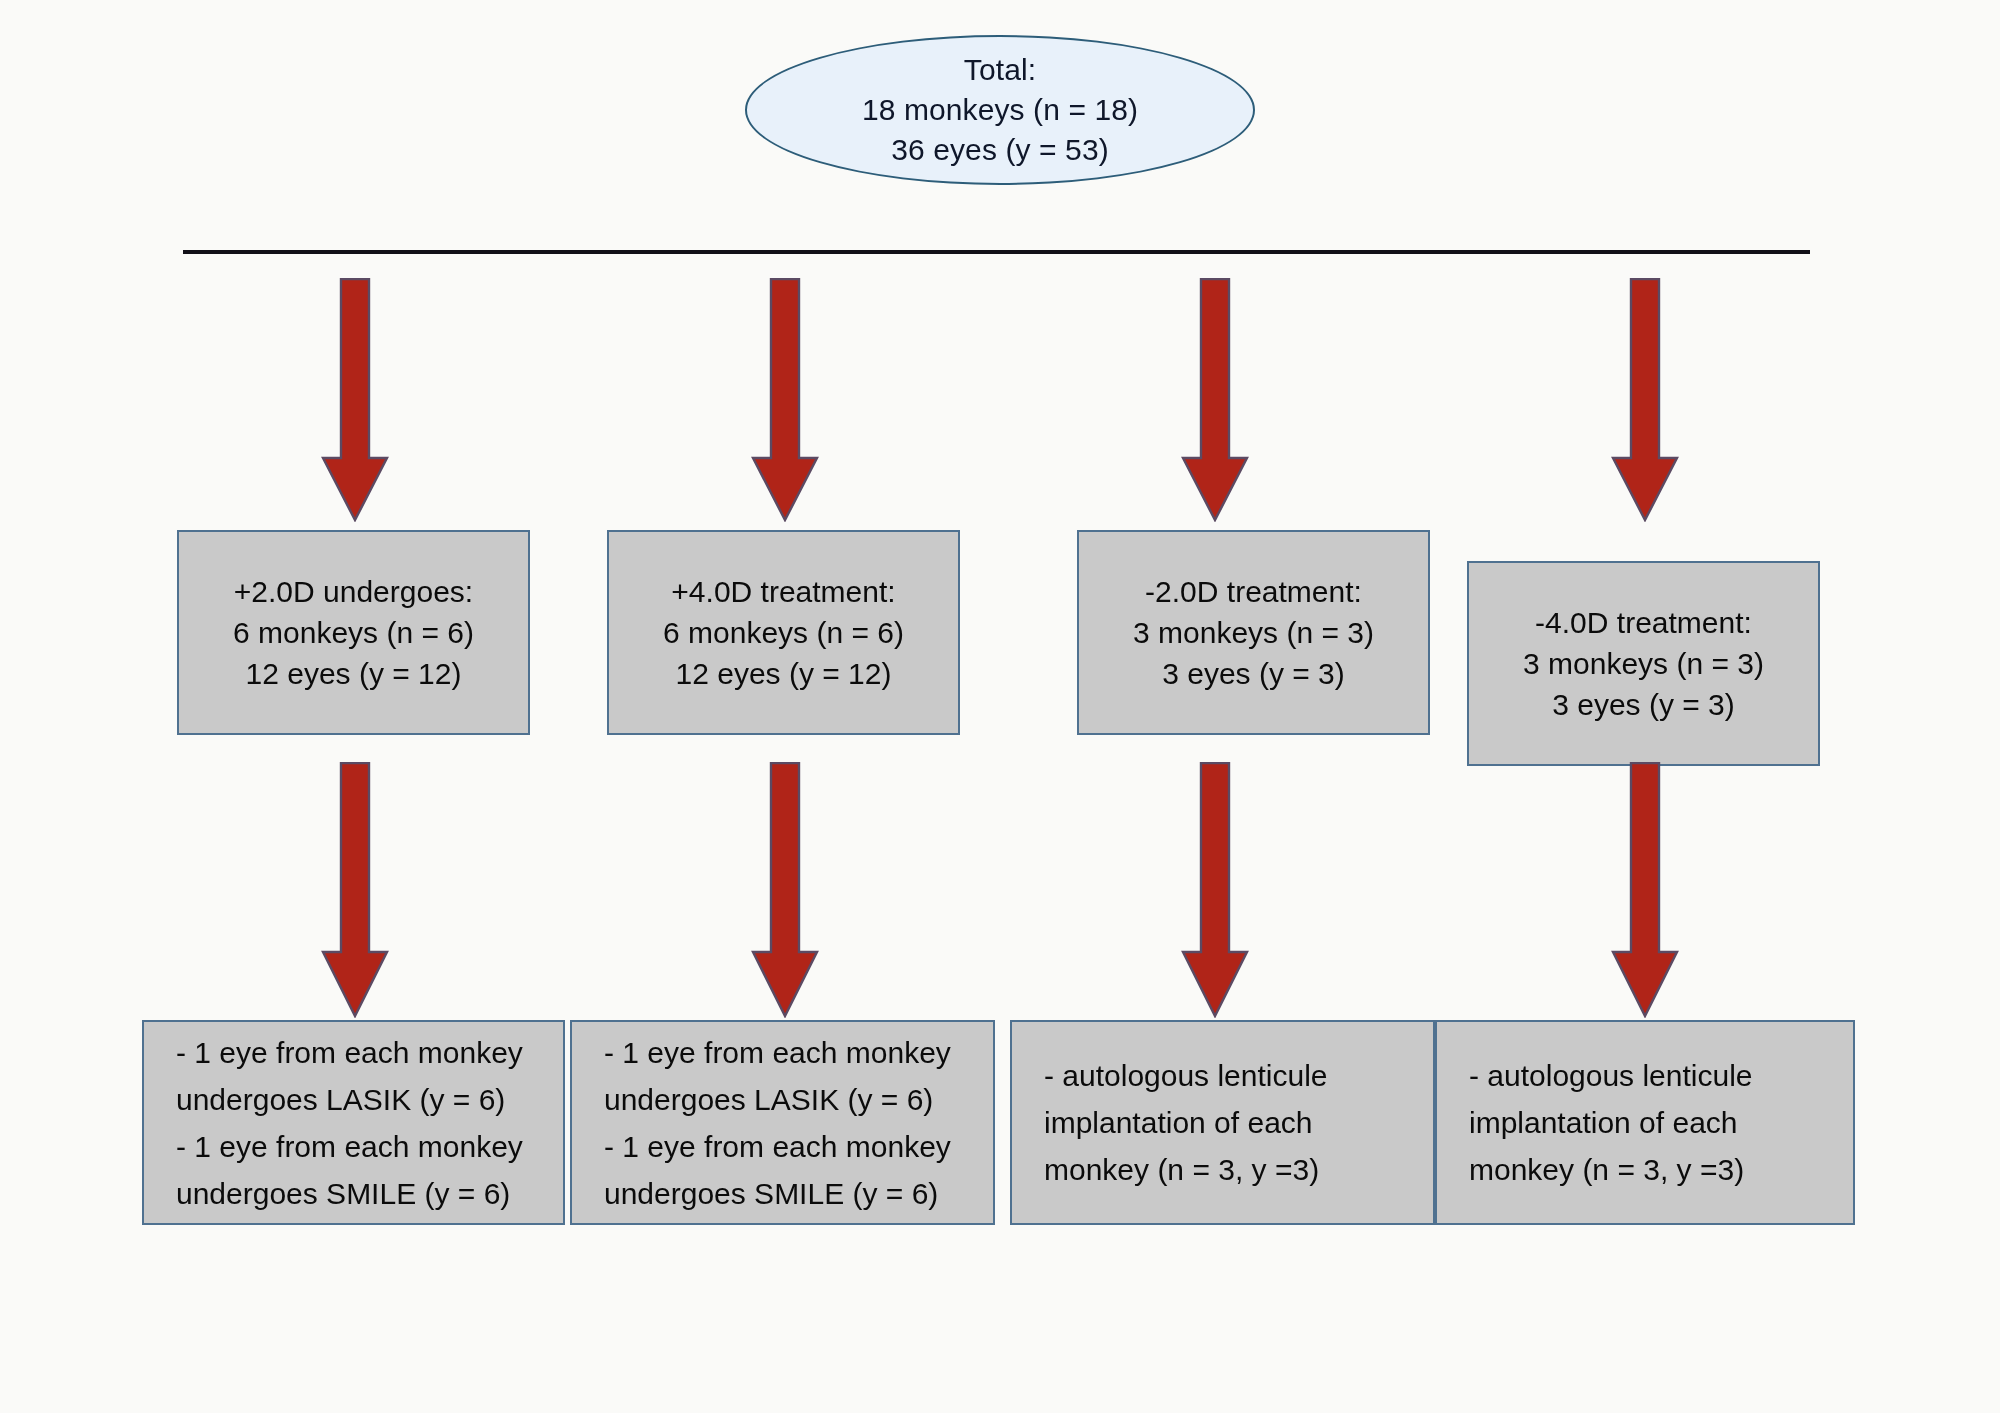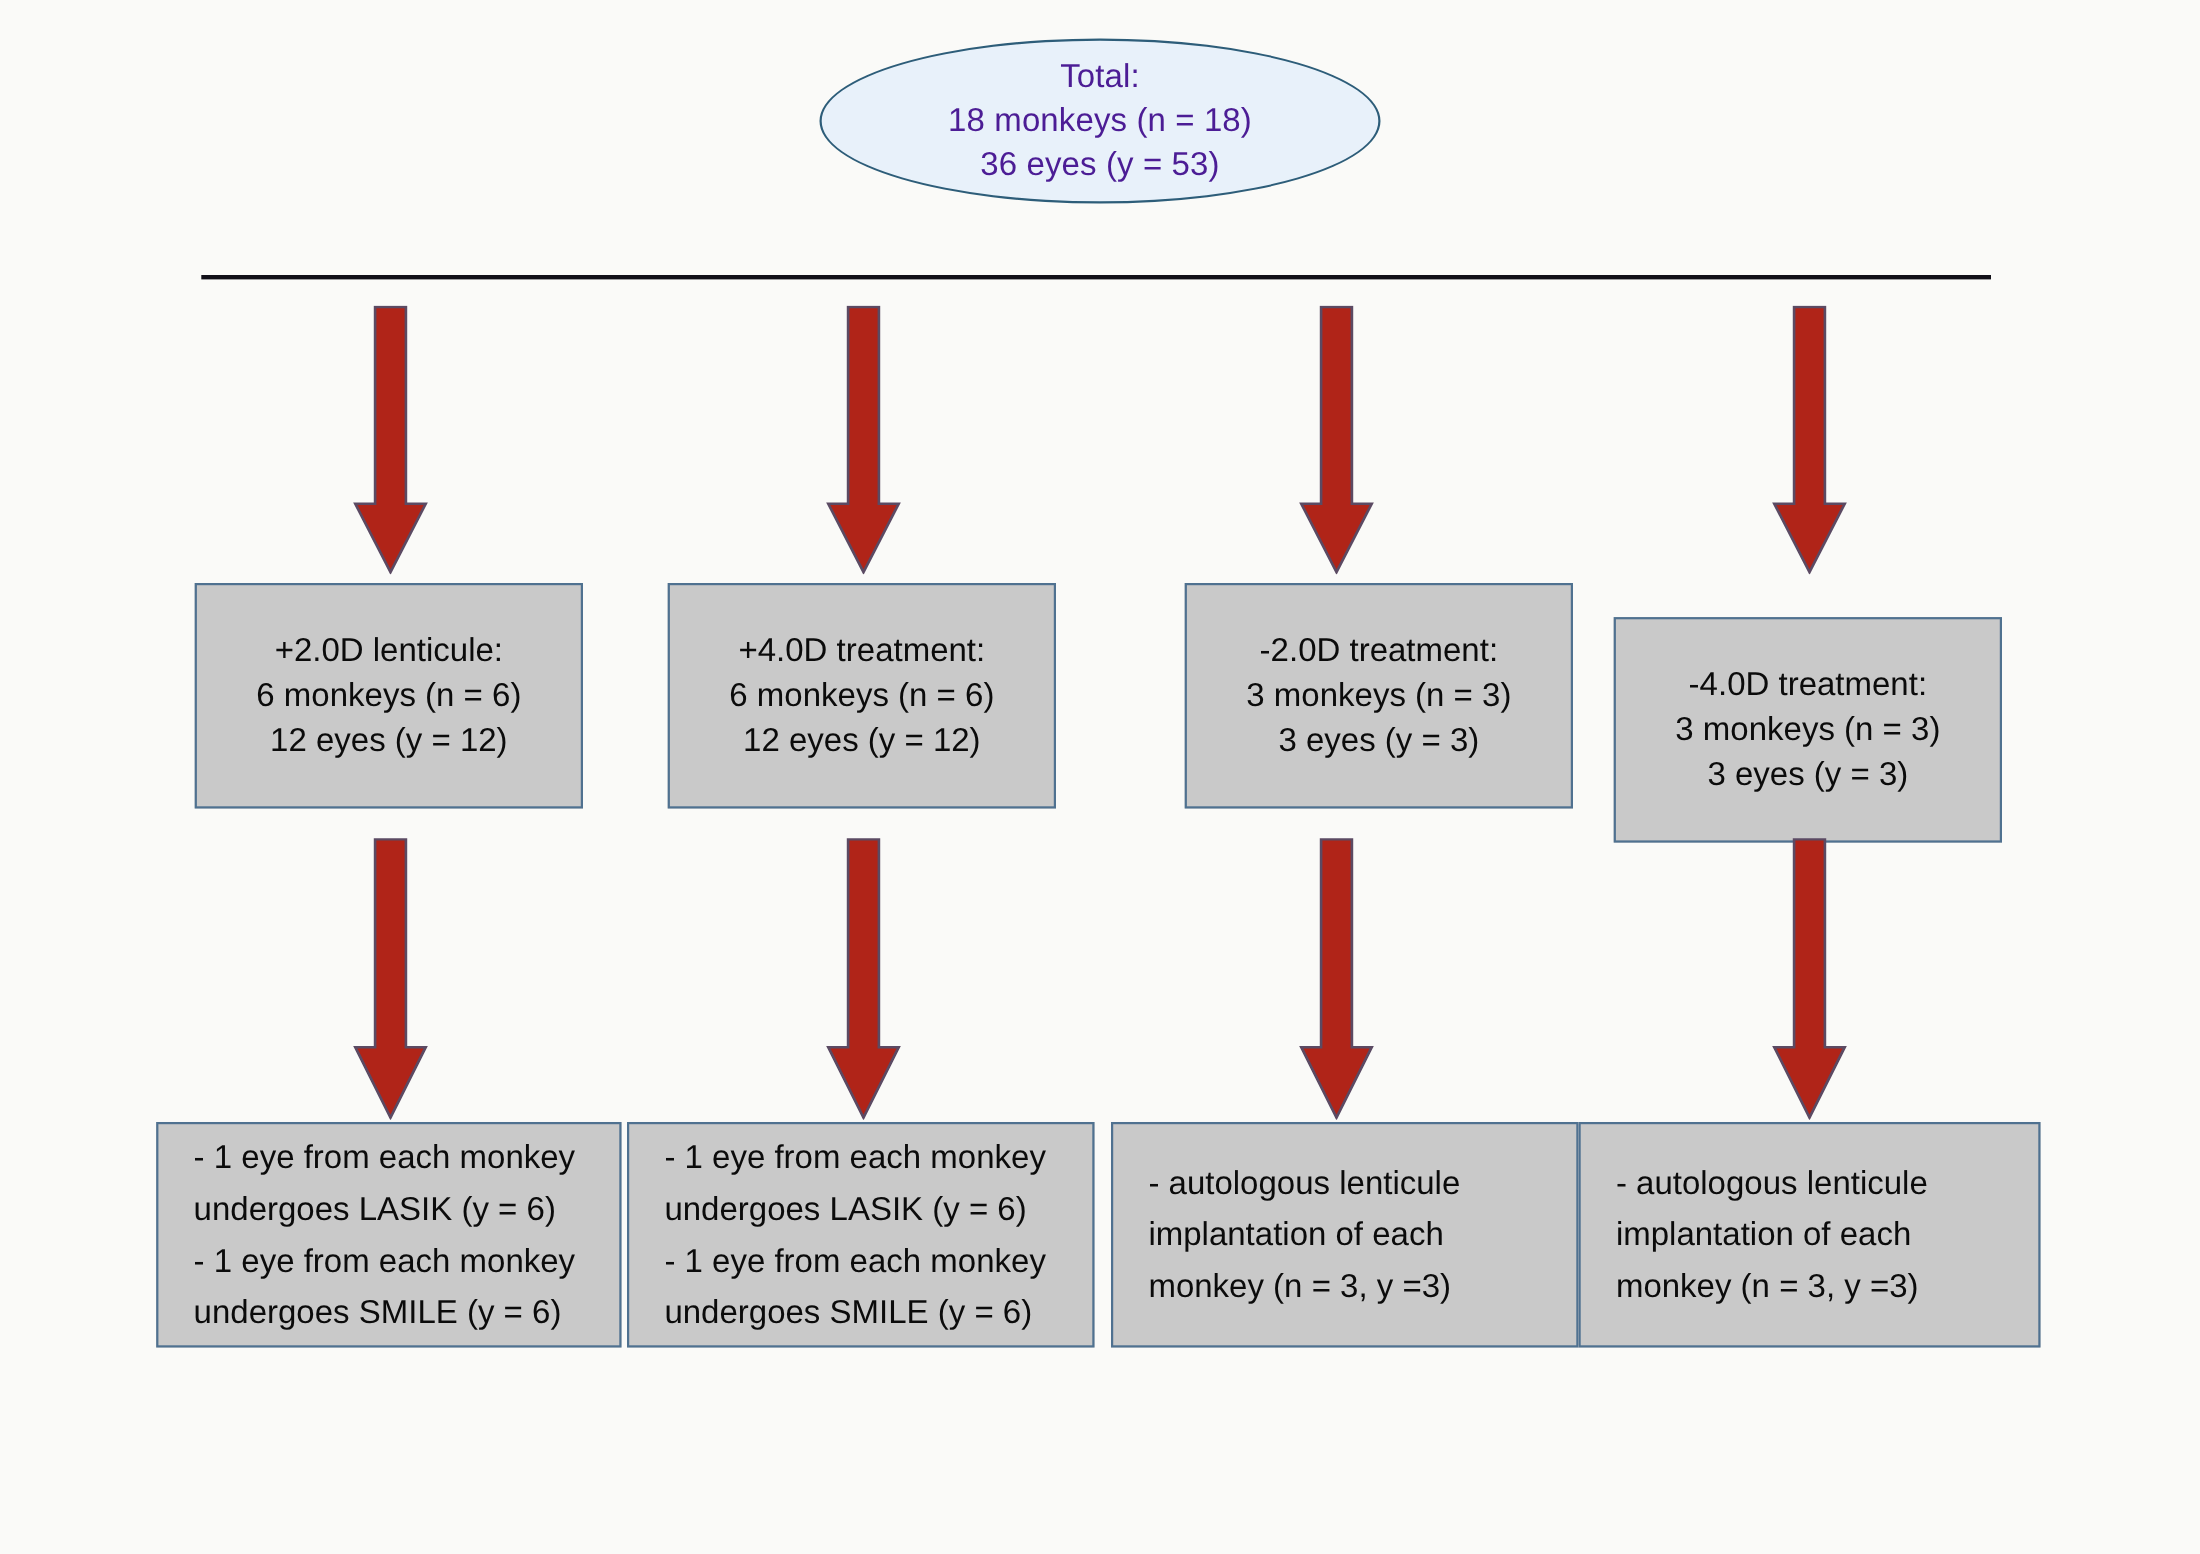--- a/index.html
+++ b/index.html
@@ -34,21 +34,21 @@
     box-sizing: border-box;
     display: flex;
     flex-direction: column;
     align-items: center;
     justify-content: center;
     text-align: center;
   }
   .ellipse .line {
     font-size: 30px;
     line-height: 40px;
-    color: #4c1d95;
+    color: #0f172a;
     letter-spacing: 0.1px;
     white-space: nowrap;
   }
 
   
   .hline {
     position: absolute;
     left: 183px;
     top: 250px;
     width: 1627px;
@@ -126,21 +126,21 @@
       <polygon points="21,1 49,1 49,180 67,180 35,242 3,180 21,180" fill="#b02418" stroke="#5b4a63" stroke-width="2.4" stroke-linejoin="miter"></polygon>
     </svg>
   </div>
   <div class="arrow" style="left:1610px; top:278px;">
     <svg width="70" height="244" viewBox="0 0 70 244" aria-hidden="true">
       <polygon points="21,1 49,1 49,180 67,180 35,242 3,180 21,180" fill="#b02418" stroke="#5b4a63" stroke-width="2.4" stroke-linejoin="miter"></polygon>
     </svg>
   </div>
 
   <div class="gbox mid" style="left:177px; top:530px; width:353px; height:205px;">
-    <div class="line">+2.0D lenticule:</div>
+    <div class="line">+2.0D undergoes:</div>
     <div class="line">6 monkeys (n = 6)</div>
     <div class="line">12 eyes (y = 12)</div>
   </div>
 
   <div class="gbox mid" style="left:607px; top:530px; width:353px; height:205px;">
     <div class="line">+4.0D treatment:</div>
     <div class="line">6 monkeys (n = 6)</div>
     <div class="line">12 eyes (y = 12)</div>
   </div>
 

